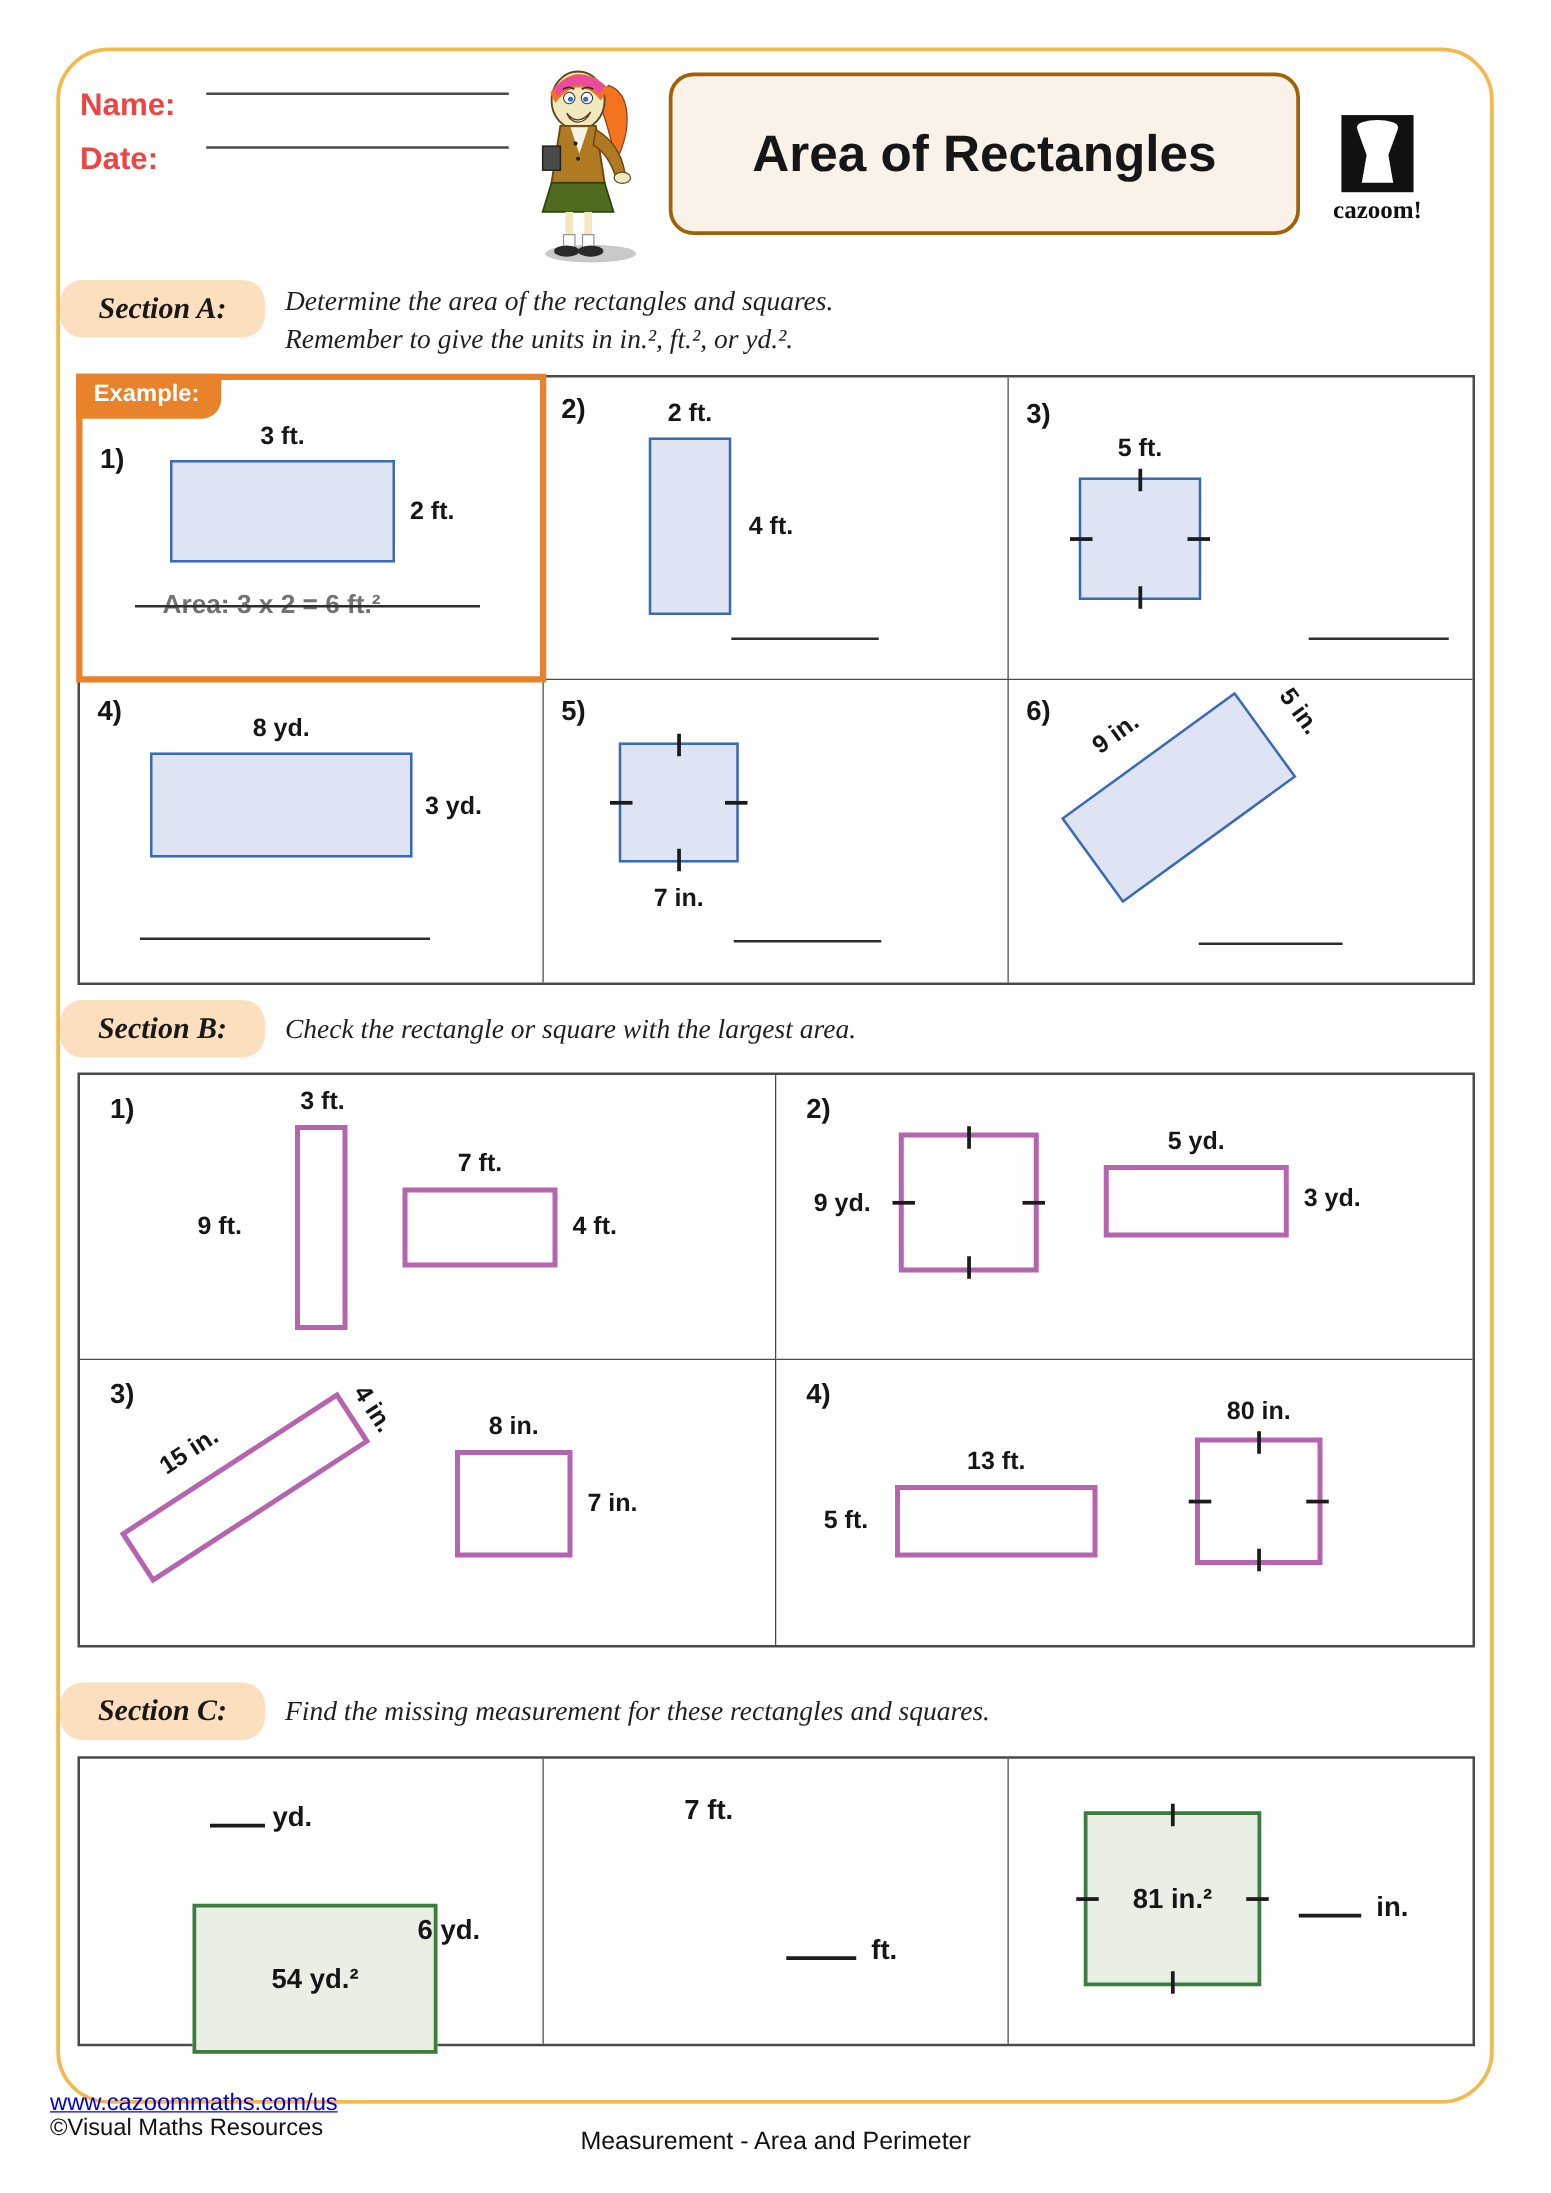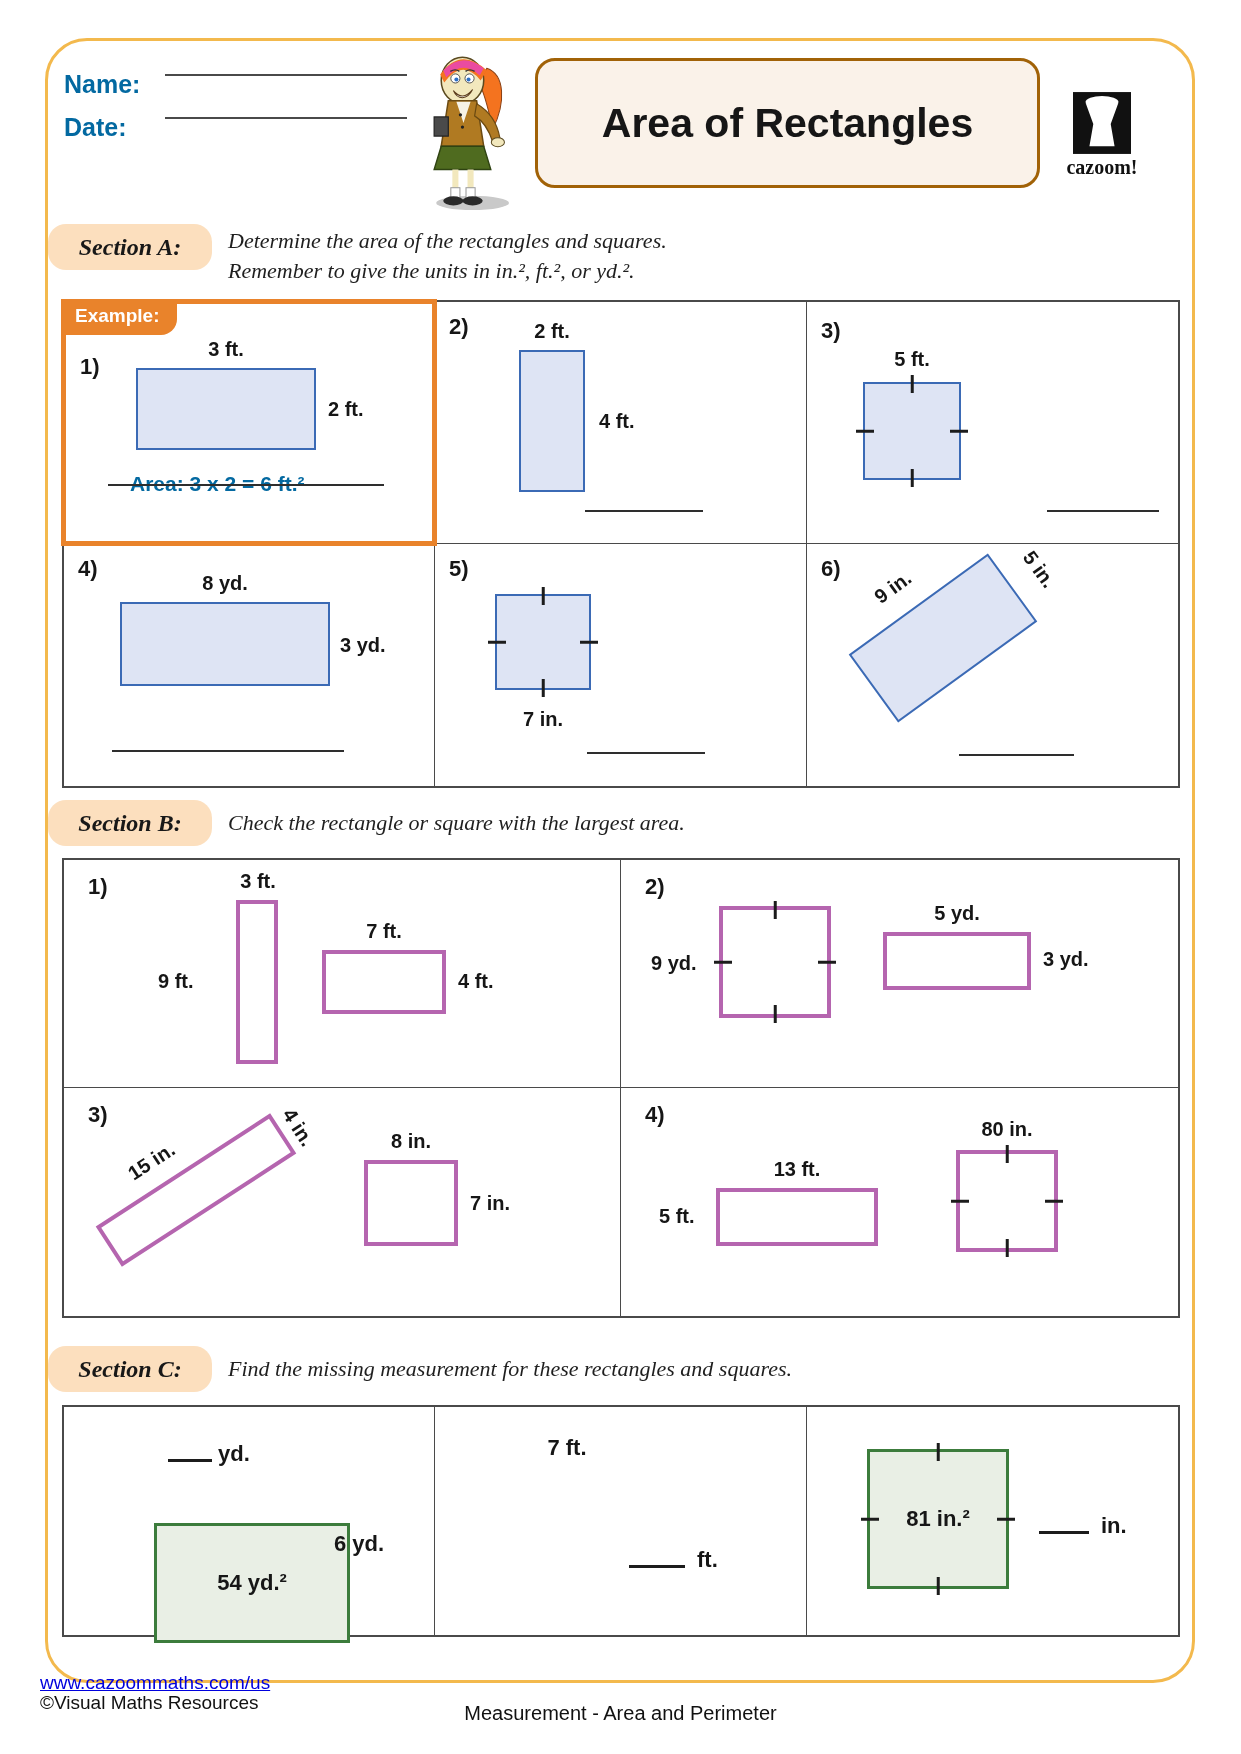--- a/index.html
+++ b/index.html
@@ -1,21 +1,21 @@
 <!DOCTYPE html>
 <html><head>
 <meta charset="utf-8">
 <style>
   html,body{margin:0;padding:0;background:#fff;}
   .page{position:relative;width:1241px;height:1754px;background:#ffffff;overflow:hidden;
         font-family:"Liberation Sans",sans-serif;color:#1c1c1c;}
   .abs{position:absolute;}
   .gold-frame{position:absolute;left:45px;top:38px;width:1150px;height:1645px;
         border:3.5px solid #f3b94d;border-radius:42px;box-sizing:border-box;}
-  .hdr-lbl{position:absolute;font-weight:bold;font-size:25px;color:#0369a1;}
+  .hdr-lbl{position:absolute;font-weight:bold;font-size:25px;color:#ef4444;}
   .hdr-line{position:absolute;border-bottom:2px solid #4a4a4a;}
   .title-box{position:absolute;left:535px;top:58px;width:505px;height:130px;background:#faf2e9;
         border:3px solid #a16207;border-radius:20px;box-sizing:border-box;
         display:flex;align-items:center;justify-content:center;font-size:41px;font-weight:bold;color:#161616;}
   .logo-wrap{position:absolute;left:1060px;top:92px;width:84px;text-align:center;}
   .logo-text{font-family:"Liberation Serif",serif;font-weight:bold;font-size:20px;color:#111;margin-top:-2px;}
   .sec-label{position:absolute;left:48px;width:164px;height:46px;background:#fcdfbe;border-radius:18px;
         display:flex;align-items:center;justify-content:center;font-family:"Liberation Serif",serif;
         font-style:italic;font-weight:bold;font-size:24px;color:#181818;}
   .instr{position:absolute;font-family:"Liberation Serif",serif;font-style:italic;font-size:22px;color:#1f1f1f;white-space:nowrap;}
@@ -33,21 +33,21 @@
   .tick{position:absolute;background:#1c1c1c;}
   .tick.t{width:2.5px;height:18px;left:50%;top:-9px;transform:translateX(-50%);}
   .tick.b{width:2.5px;height:18px;left:50%;bottom:-9px;transform:translateX(-50%);}
   .tick.l{height:2.5px;width:18px;top:50%;left:-9px;transform:translateY(-50%);}
   .tick.r{height:2.5px;width:18px;top:50%;right:-9px;transform:translateY(-50%);}
   .ans{position:absolute;border-bottom:2.5px solid #2e2e2e;}
   .blank{position:absolute;border-bottom:3px solid #1c1c1c;}
   .ex-border{position:absolute;left:-3px;top:-3px;right:-3px;bottom:-3px;border:5px solid #e9832b;z-index:5;pointer-events:none;}
   .ex-tab{position:absolute;left:-3px;top:-3px;background:#e9832b;color:#fff;font-weight:bold;font-size:19px;
         padding:6px 18px 8px 14px;border-radius:0 0 16px 0;z-index:6;}
-  .area-answer{position:absolute;font-weight:bold;font-size:21px;color:#0369a1;white-space:nowrap;}
+  .area-answer{position:absolute;font-weight:bold;font-size:21px;color:#737373;white-space:nowrap;}
   .rot-lbl{position:absolute;font-weight:bold;font-size:20px;color:#161616;white-space:nowrap;}
   .ftr{position:absolute;font-size:19px;color:#111;}
   .ftr-link{color:#0000dd;text-decoration:underline;cursor:pointer;}
   .shape-inner{position:absolute;inset:0;display:flex;align-items:center;justify-content:center;
         font-weight:bold;font-size:22px;color:#161616;text-align:center;line-height:1.1;}
 </style>
 </head>
 <body>
 
 <div class="page">

